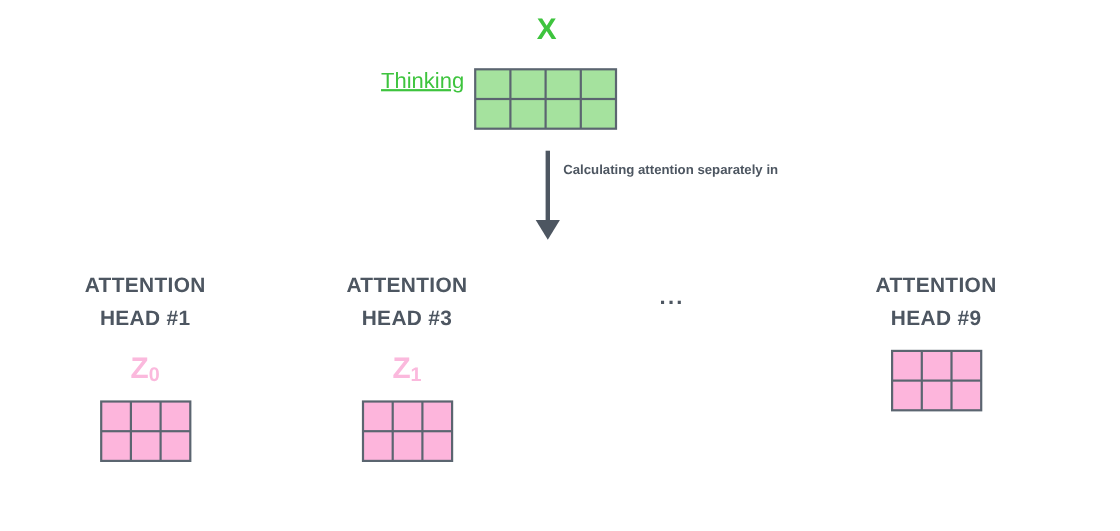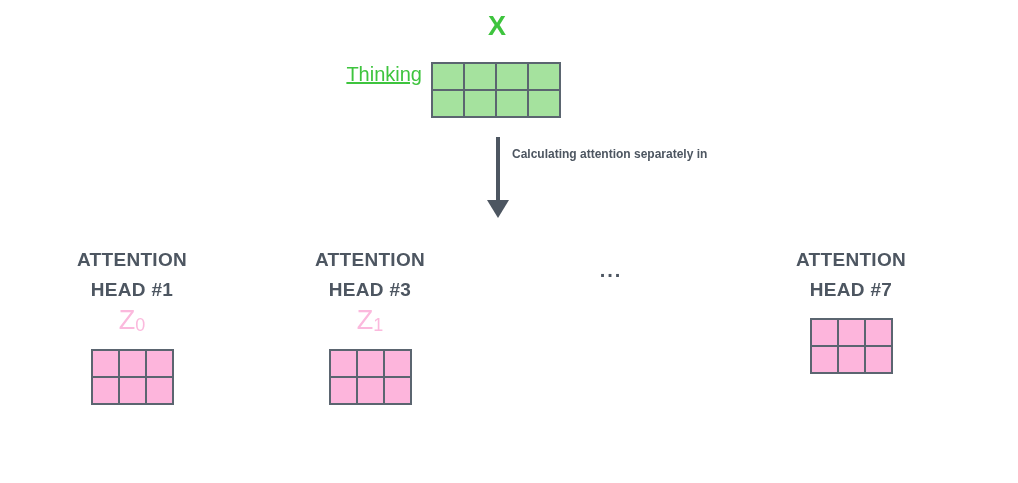--- a/index.html
+++ b/index.html
@@ -47,21 +47,21 @@
     position: absolute; left: 512px; top: 139px;
     font-size: 12px; font-weight: 700; line-height: 31px; color: var(--dark-text);
   }
 
   
   .head-col { position: absolute; top: 245px; width: 190px; text-align: center; }
   .head-col.col-0 { left: 37px; }
   .head-col.col-1 { left: 275px; }
   .head-col.col-7 { left: 756px; }
   .head-label { font-size: 19px; font-weight: 700; line-height: 30px; color: var(--dark-text); letter-spacing: 0.3px; }
-  .z-label { height: 31px; font-size: 27px; font-weight: normal; color: var(--pink-text); }
+  .z-label { margin-top: 15px; height: 31px; font-size: 27px; font-weight: bold; color: var(--pink-text); }
   .z-label sub { font-size: 18px; vertical-align: baseline; position: relative; bottom: -2px; }
   .head-col .matrix { margin: 13px auto 0 auto; }
 
   .ellipsis {
     position: absolute; left: 586px; top: 259px; width: 50px;
     text-align: center; font-size: 20px; font-weight: bold; color: var(--dark-text); letter-spacing: 2px;
   }
 </style>
 </head>
 <body>
@@ -119,21 +119,21 @@
         <div class="cell"></div>
         <div class="cell"></div>
       </div>
   </div>
 
   <div class="ellipsis">...</div>
 
   <div class="head-col col-7">
     <div class="head-label">
       <div>ATTENTION</div>
-      <div>HEAD #7</div>
+      <div>HEAD #9</div>
     </div>
     <div class="matrix pink" style="grid-template-columns: repeat(3, 25px); grid-auto-rows: 25px;">
         <div class="cell"></div>
         <div class="cell"></div>
         <div class="cell"></div>
         <div class="cell"></div>
         <div class="cell"></div>
         <div class="cell"></div>
       </div>
   </div>

